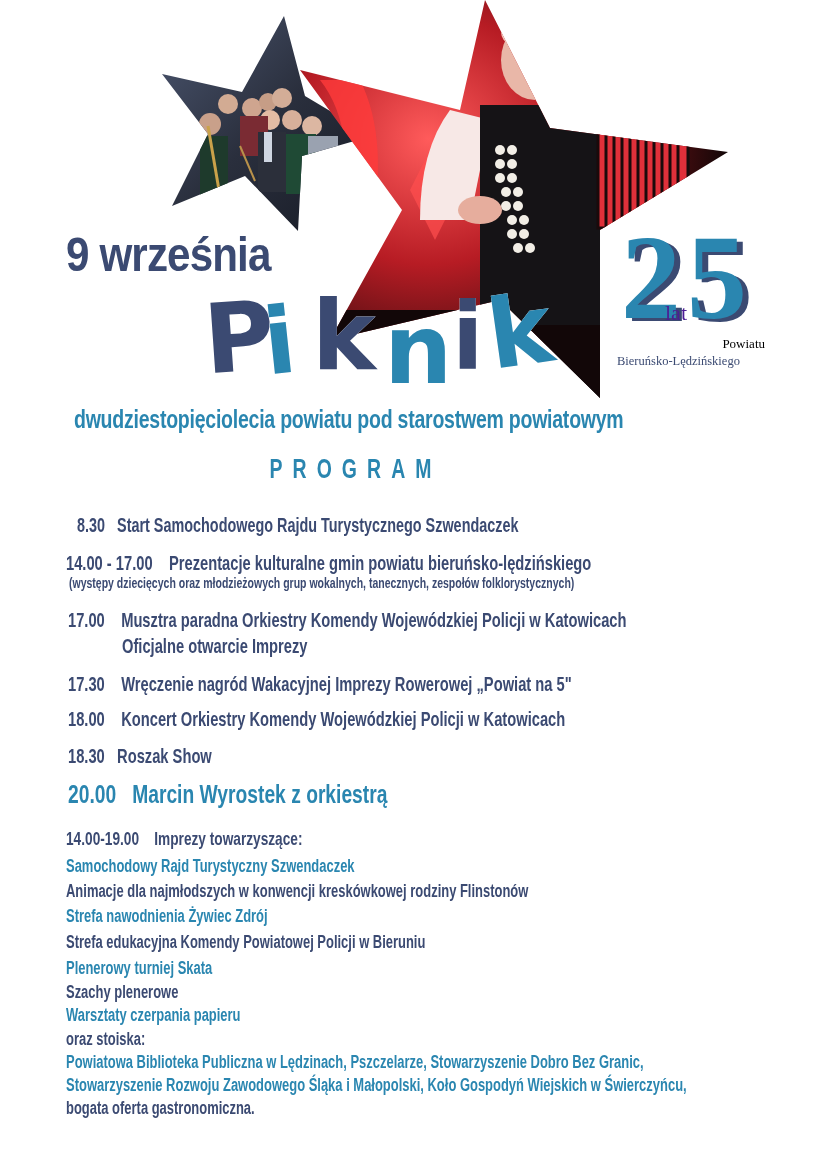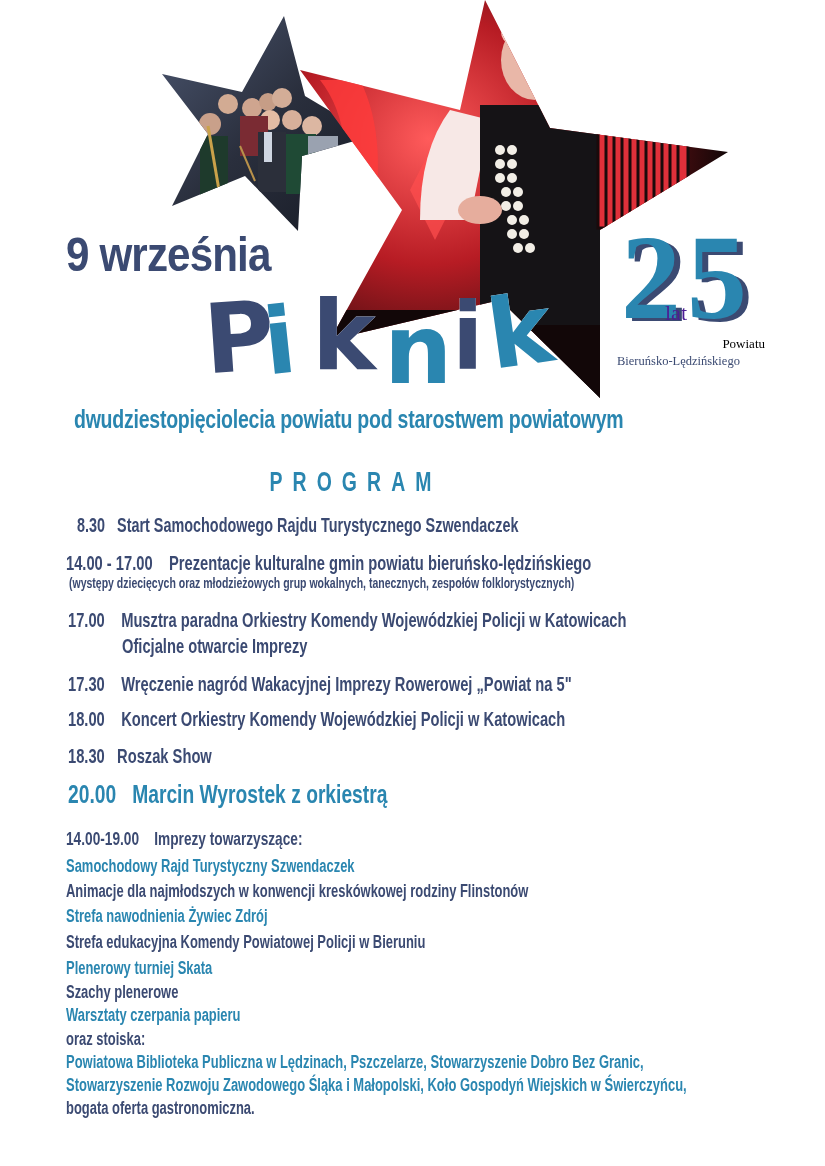--- a/index.html
+++ b/index.html
@@ -137,21 +137,21 @@
       white-space: nowrap;
       transform: scaleX(0.78);
       transform-origin: left top;
       letter-spacing: -0.3px;
     }
 
     .program-title {
       position: absolute;
       left: 0;
       width: 694px;
-      top: 467px;
+      top: 454px;
       text-align: center;
       font-family: "Liberation Sans", sans-serif;
       font-weight: 700;
       font-size: 27px;
       color: #2a86b0;
       letter-spacing: 14px;
       padding-left: 0;
     }
     .program-title span {
       display: inline-block;

